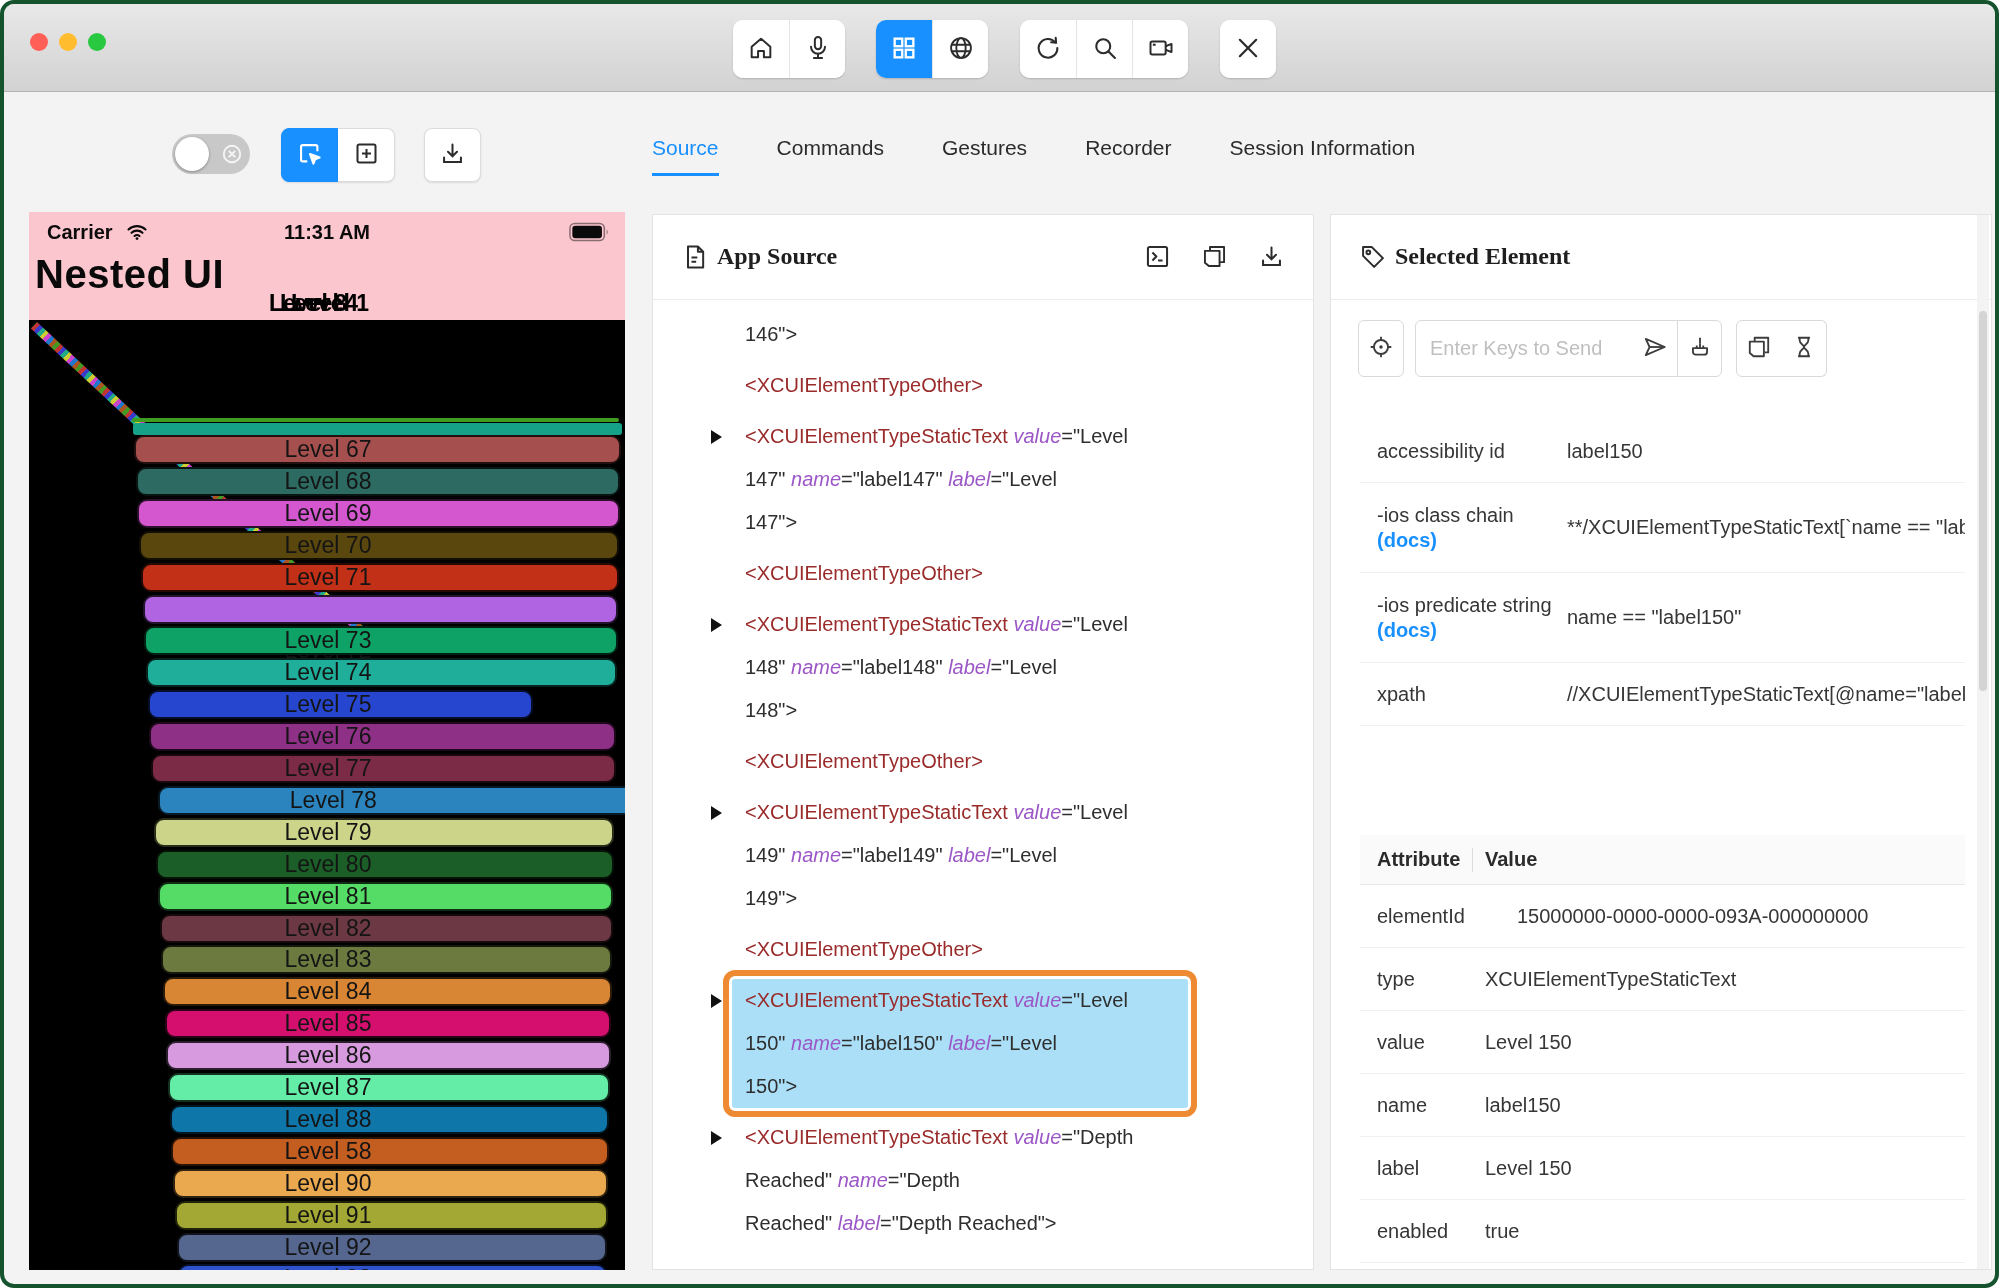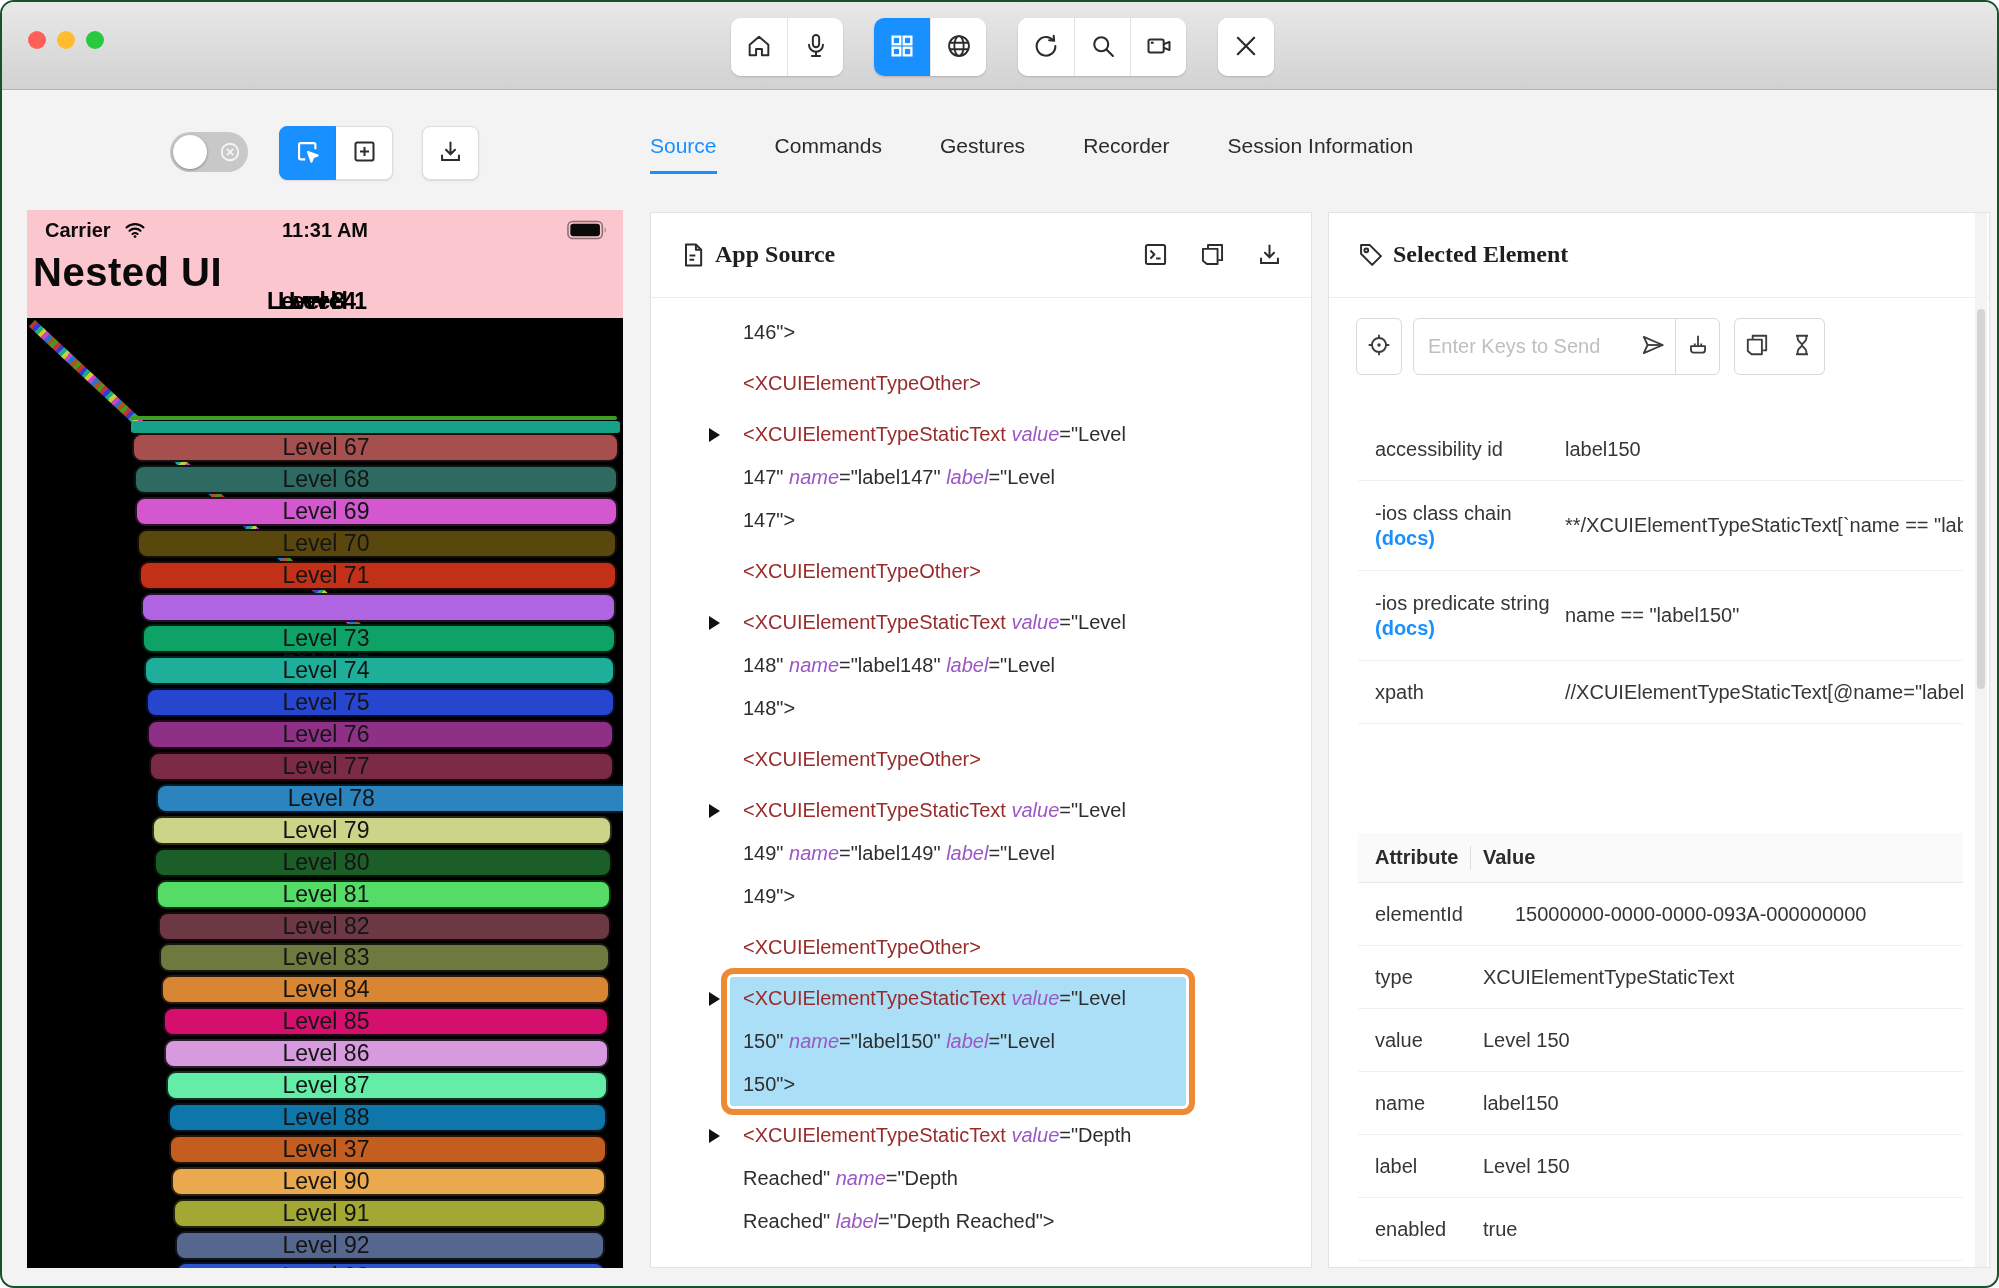--- a/index.html
+++ b/index.html
@@ -1,17 +1,17 @@
 <!DOCTYPE html>
 <html><head>
 <meta charset="utf-8">
 <style>
   * { box-sizing: border-box; margin: 0; padding: 0; }
   html,body { width:1999px; height:1288px; background:#fff; font-family:"Liberation Sans","DejaVu Sans",sans-serif; }
-  .window { position:absolute; inset:0; width:1999px; height:1288px; background:#f3f3f4; border-radius:14px; overflow:hidden; border:2px solid #14532d; }
+  .window { position:absolute; inset:0; width:1999px; height:1288px; background:#f3f3f4; border-radius:14px; overflow:hidden; border:4px solid #14532d; }
 
   
   .titlebar { position:absolute; left:0; top:0; width:100%; height:88px; background:linear-gradient(#e9e8e9,#d3d2d3); border-bottom:1px solid #b3b2b3; }
   .tl { position:absolute; top:29px; width:18px; height:18px; border-radius:50%; display:inline-block; }
   .tl.red{ left:26px; background:#ff5f57; } .tl.yellow{ left:55px; background:#febc2e; } .tl.green{ left:84px; background:#28c840; }
   .tbgroup { position:absolute; top:16px; height:58px; display:flex; background:#fff; border-radius:10px; box-shadow:0 1px 2px rgba(0,0,0,.18); overflow:hidden; }
   .tbbtn { width:56px; height:58px; border:none; background:#fff; display:flex; align-items:center; justify-content:center; color:#2c2c2c; }
   .tbbtn + .tbbtn { border-left:1px solid #e4e4e4; }
   .tbbtn.active { background:#1890ff; color:#fff; }
   .tbbtn svg { width:28px; height:28px; }
@@ -256,21 +256,21 @@
         </div>
         <div class="level-bar" style="left: 113.5px; top: 382.5px; width: 475.75px; height: 29px; background: rgb(177, 100, 226);">
           <span style="left: 183.5px; margin-top: 41px;">Level 72</span>
         </div>
         <div class="level-bar" style="left: 115.2px; top: 414.4px; width: 473.5px; height: 29px; background: rgb(14, 162, 102);">
           <span style="left: 181.8px;">Level 73</span>
         </div>
         <div class="level-bar" style="left: 116.9px; top: 446.3px; width: 471.25px; height: 29px; background: rgb(31, 174, 154);">
           <span style="left: 180.1px;">Level 74</span>
         </div>
-        <div class="level-bar" style="left: 118.6px; top: 478.2px; width: 469px; height: 29px; background: rgb(39, 70, 207);">
+        <div class="level-bar" style="left: 118.6px; top: 478.2px; width: 385px; height: 29px; background: rgb(39, 70, 207);">
           <span style="left: 178.4px;">Level 75</span>
         </div>
         <div class="level-bar" style="left: 120.3px; top: 510.1px; width: 466.75px; height: 29px; background: rgb(143, 48, 135);">
           <span style="left: 176.7px;">Level 76</span>
         </div>
         <div class="level-bar" style="left: 122px; top: 542px; width: 464.5px; height: 29px; background: rgb(124, 43, 71);">
           <span style="left: 175px;">Level 77</span>
         </div>
         <div class="level-bar" style="left: 129px; top: 573.9px; width: 487px; height: 29px; background: rgb(43, 132, 189);">
           <span style="left: 173.3px;">Level 78</span>
@@ -299,21 +299,21 @@
         <div class="level-bar" style="left: 137.3px; top: 829.1px; width: 444.25px; height: 29px; background: rgb(215, 154, 222);">
           <span style="left: 159.7px;">Level 86</span>
         </div>
         <div class="level-bar" style="left: 139px; top: 861px; width: 442px; height: 29px; background: rgb(100, 237, 166);">
           <span style="left: 158px;">Level 87</span>
         </div>
         <div class="level-bar" style="left: 140.7px; top: 892.9px; width: 439.75px; height: 29px; background: rgb(15, 118, 169);">
           <span style="left: 156.3px;">Level 88</span>
         </div>
         <div class="level-bar" style="left: 142.4px; top: 924.8px; width: 437.5px; height: 29px; background: rgb(195, 93, 32);">
-          <span style="left: 154.6px;">Level 37</span>
+          <span style="left: 154.6px;">Level 58</span>
         </div>
         <div class="level-bar" style="left: 144.1px; top: 956.7px; width: 435.25px; height: 29px; background: rgb(234, 169, 78);">
           <span style="left: 152.9px;">Level 90</span>
         </div>
         <div class="level-bar" style="left: 145.8px; top: 988.6px; width: 433px; height: 29px; background: rgb(162, 168, 51);">
           <span style="left: 151.2px;">Level 91</span>
         </div>
         <div class="level-bar" style="left: 147.5px; top: 1020.5px; width: 430.75px; height: 29px; background: rgb(85, 103, 142);">
           <span style="left: 149.5px;">Level 92</span>
         </div>

